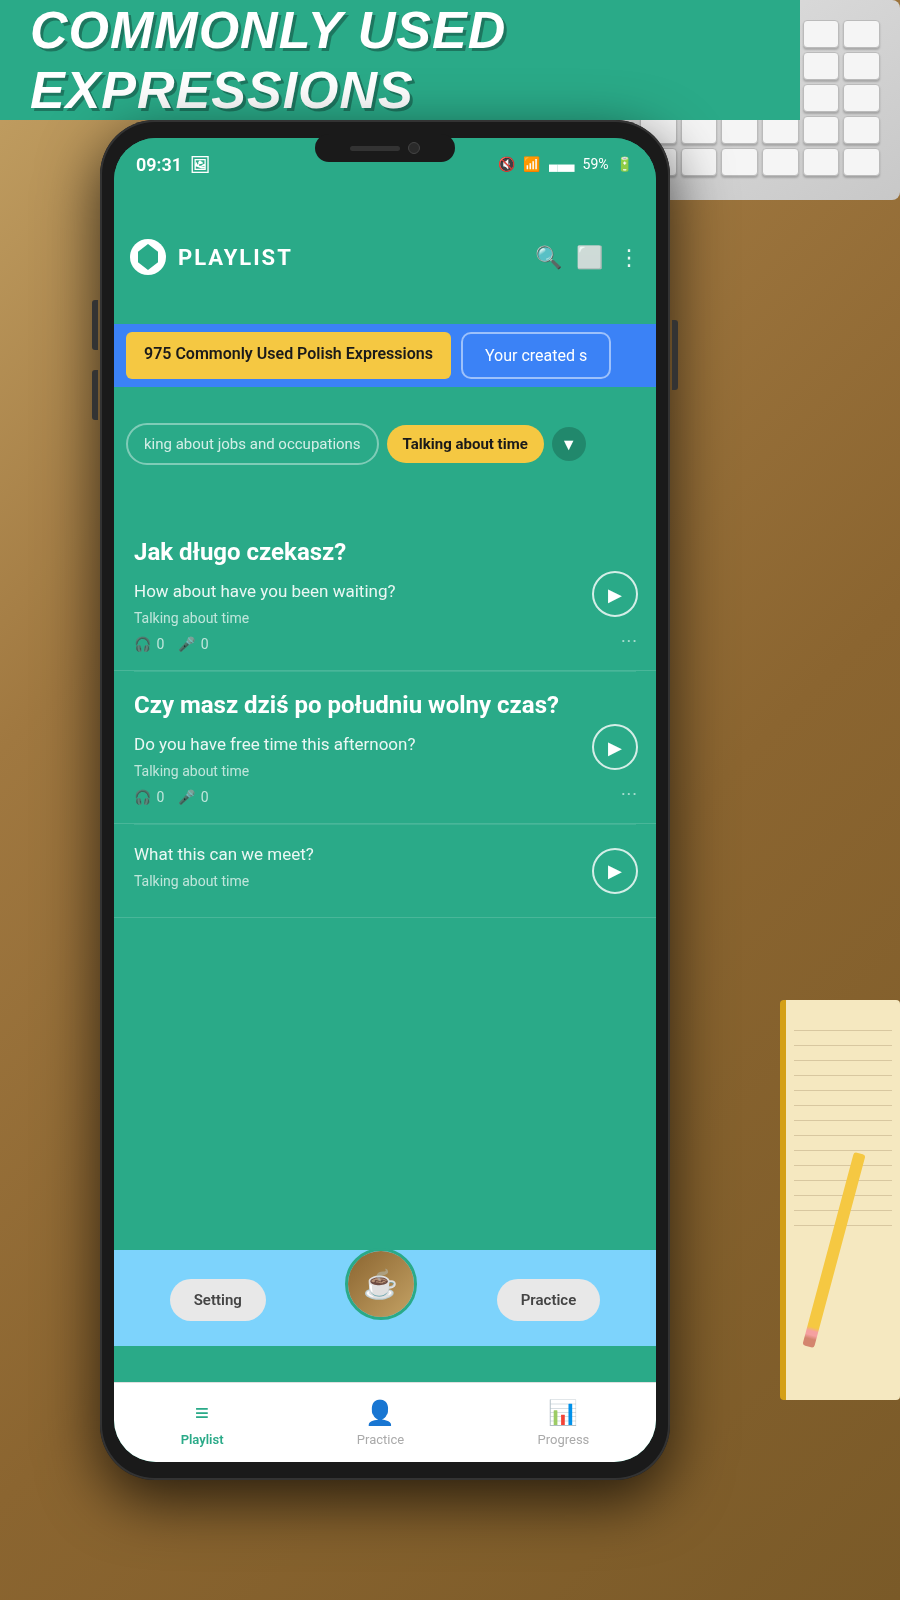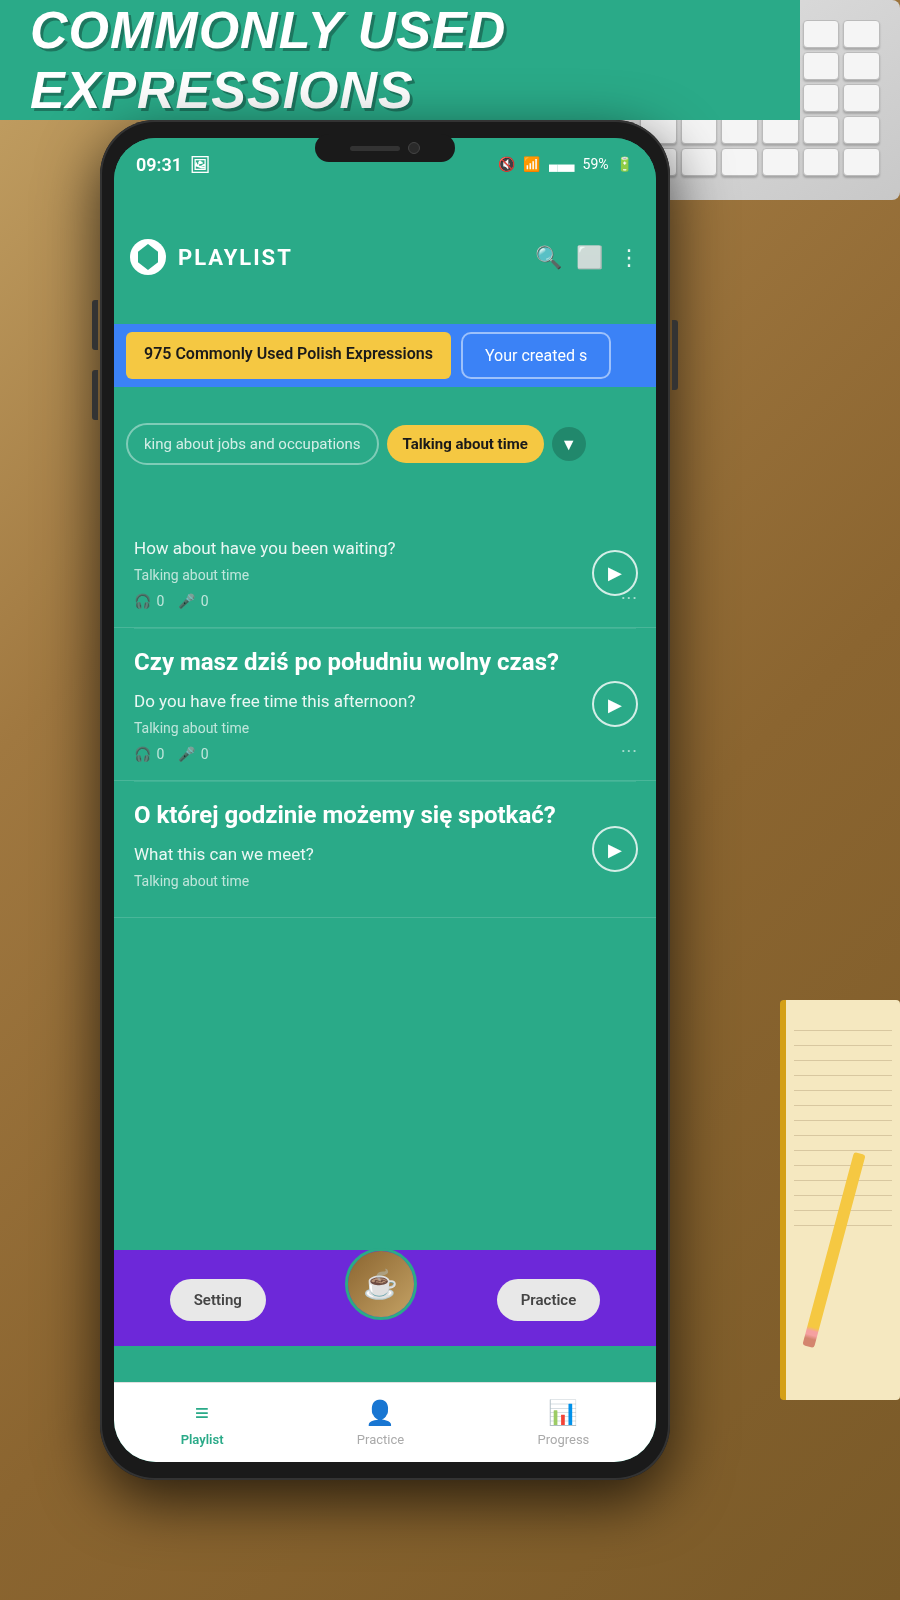--- a/index.html
+++ b/index.html
@@ -369,21 +369,21 @@
       position: absolute;
       right: 18px;
       bottom: 18px;
       color: rgba(255,255,255,0.6);
       font-size: 18px;
       letter-spacing: 1px;
     }
 
     
     .bottom-action-bar {
-      background: #6d28d9;
+      background: #7dd3fc;
       padding: 14px 16px 10px;
       display: flex;
       align-items: center;
       justify-content: space-around;
       flex-shrink: 0;
     }
     .action-btn {
       background: #e8e8e8;
       border-radius: 24px;
       padding: 12px 24px;
@@ -608,20 +608,21 @@
           <span>Talking about time</span>
         </div>
         <div class="cat-dropdown">
           <span style="font-size:16px;">▼</span>
         </div>
       </div>
 
       <div class="content-area">
 
         <div class="phrase-card">
+          <div class="phrase-polish">Jak długo czekasz?</div>
           <div class="phrase-english">How about have you been waiting?</div>
           <div class="phrase-category">Talking about time</div>
           <div class="phrase-stats">
             <div class="stat-item">
               <span>🎧</span>
               <span>0</span>
             </div>
             <div class="stat-item">
               <span>🎤</span>
               <span>0</span>
@@ -651,21 +652,20 @@
           </div>
           <div class="play-btn">
             <span>▶</span>
           </div>
           <div class="more-btn">···</div>
         </div>
 
         <div class="card-divider"></div>
 
         <div class="phrase-card">
-          <div class="phrase-polish">O której godzinie możemy się spotkać?</div>
           <div class="phrase-english">What this can we meet?</div>
           <div class="phrase-category">Talking about time</div>
           <div class="play-btn">
             <span>▶</span>
           </div>
         </div>
 
       </div>
 
       <div class="bottom-action-bar">

